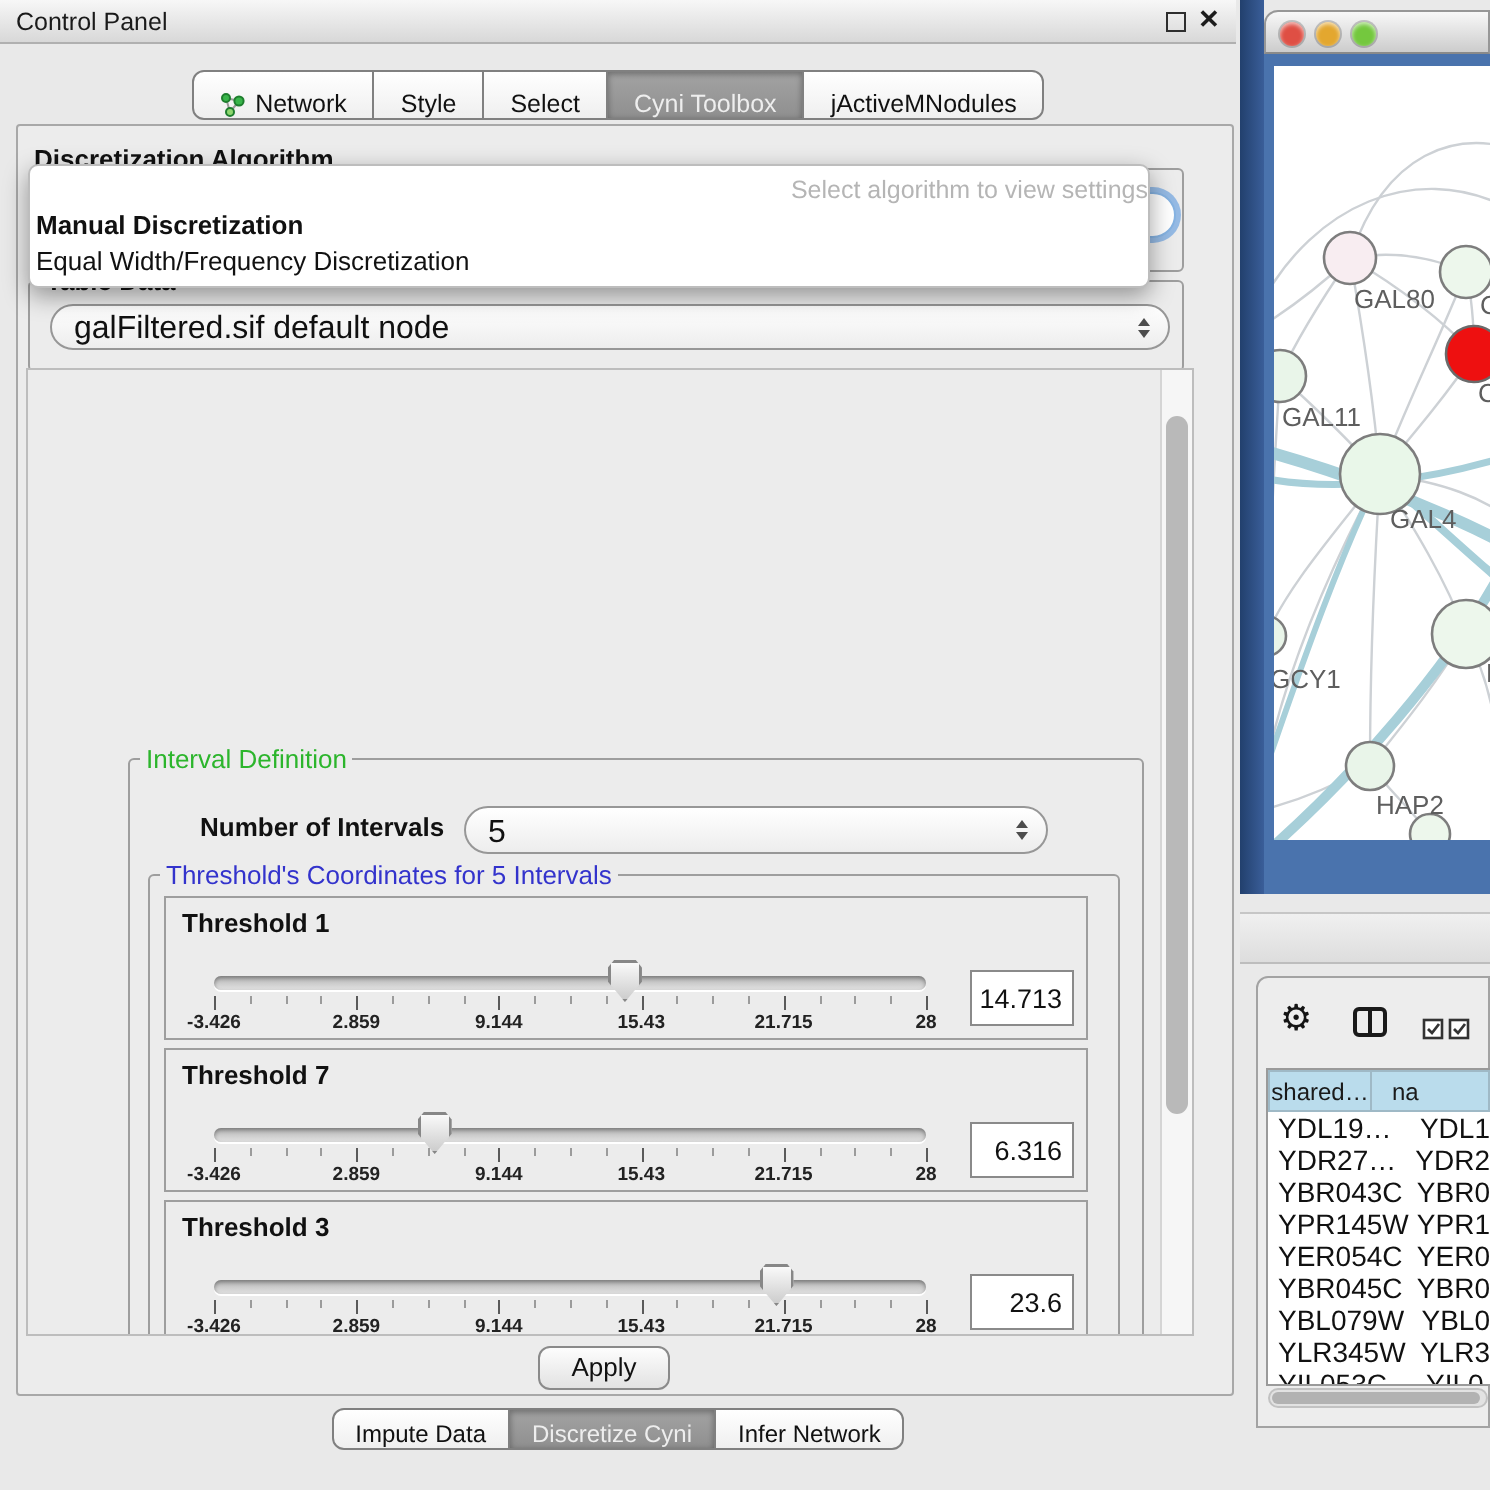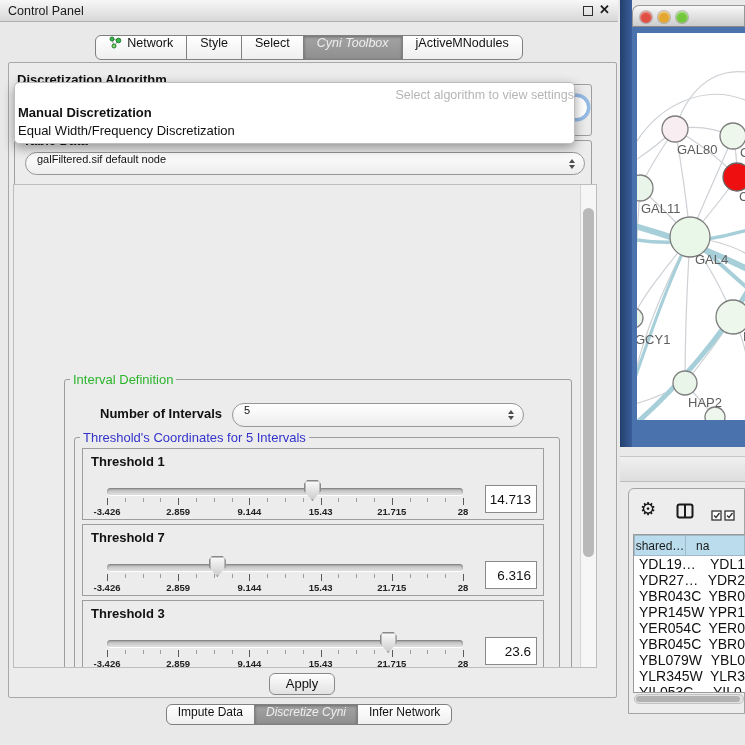--- a/index.html
+++ b/index.html
@@ -11,27 +11,27 @@
   #cp-titlebar { left:0; top:0; width:618px; height:22px;
     background:linear-gradient(#f7f7f7,#d8d8d8); border-bottom:1px solid #b0b0b0; }
   #cp-title { left:8px; top:4px; font-size:12.5px; color:#1a1a1a; }
   #float-btn { left:583px; top:6px; width:10px; height:10px; border:1.5px solid #2e2e2e; background:transparent; }
   #close-btn { left:599px; top:2px; font-size:13px; font-weight:bold; color:#1c1c1c; }
 
   
   .tabbar { display:flex; align-items:stretch; }
   #top-tabbar { left:0; top:35px; width:618px; height:25px; justify-content:center; }
   #bottom-tabbar { left:0; top:704px; width:618px; height:21px; justify-content:center; }
-  .tab { display:flex; align-items:flex-start; gap:5px; padding:0 13px; font-size:12.5px;
+  .tab { display:flex; align-items:flex-end; gap:5px; padding:0 13px; font-size:12.5px;
     background:linear-gradient(#ffffff,#efefef); border:1px solid #808080; margin-left:-1px;
     color:#111; white-space:nowrap; }
   .tab:first-child { border-radius:6px 0 0 6px; margin-left:0; }
   .tab:last-child { border-radius:0 6px 6px 0; }
   .tab-selected { background:linear-gradient(#a3a3a3,#8f8f8f); color:#eeeeee;
-    box-shadow:inset 0 1px 3px rgba(0,0,0,.35);font-style:italic; }
+    box-shadow:inset 0 1px 3px rgba(0,0,0,.35); }
   #bottom-tabbar .tab { font-size:12px; padding:0 11px; }
 
   
   #main-panel { left:8px; top:62px; width:609px; height:636px; background:#ececec;
     border:1px solid #a8a8a8; border-radius:2px; }
 
   .group { position:absolute; border:1px solid #9e9e9e; border-radius:3px; }
   .group-title { position:absolute; font-size:13px; background:#ececec; padding:0 3px; white-space:nowrap; }
   .gt-black { color:#111; font-weight:bold; }
   .gt-green { color:#2cb52c; }
@@ -48,21 +48,21 @@
     border:1px solid #bdbdbd; border-radius:5px; box-shadow:0 4px 12px rgba(0,0,0,.38); z-index:30; }
   #popup-prompt { height:18px; line-height:18px; margin-top:3px; text-align:right;
     color:#b5b5b5; font-size:12.5px; }
   .popup-item { height:18px; line-height:18px; padding-left:3px; font-size:13px; color:#111; }
   .popup-item.hl { font-weight:bold; }
 
   
   #tabledata-group { left:14px; top:140px; width:578px; height:46px; }
   #tabledata-title { left:20px; top:133px; z-index:5; }
   .combo { position:absolute; background:linear-gradient(#ffffff,#ededed); border:1px solid #979797;
-    border-radius:12px; font-size:11px; display:flex; align-items:flex-start; padding-left:11px; color:#111; }
+    border-radius:12px; font-size:16px; display:flex; align-items:flex-end; padding-left:11px; color:#111; }
   #tabledata-combo { left:25px; top:152px; width:560px; height:23px; }
   #intervals-combo { left:218px; top:218px; width:292px; height:24px; }
   .stepper { position:absolute; right:9px; top:50%; transform:translateY(-50%);
     display:flex; flex-direction:column; gap:2px; }
   .stepper i { display:block; width:0; height:0; border-left:3.5px solid transparent; border-right:3.5px solid transparent; }
   .stepper .up { border-bottom:4.5px solid #4c4c4c; }
   .stepper .dn { border-top:4.5px solid #4c4c4c; }
 
   
   #viewport { left:13px; top:184px; width:584px; height:484px; border:1px solid #bdbdbd;

